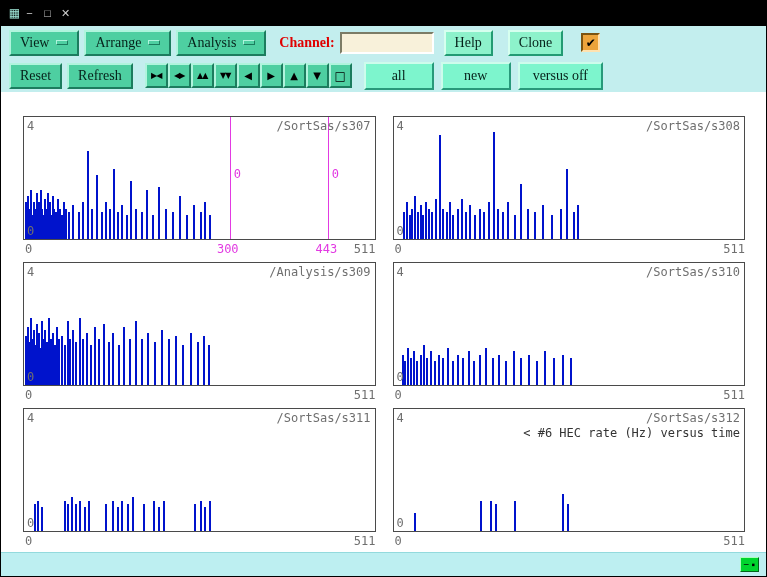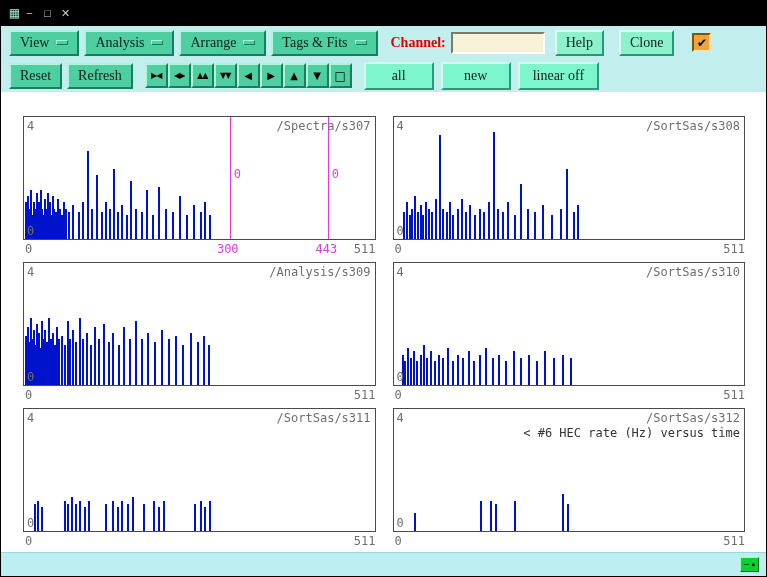--- a/index.html
+++ b/index.html
@@ -94,29 +94,25 @@
       <span class="win-btn">✕</span>
     </span>
   </div>
 
   <div class="tb tb1">
     <button class="btn">
       <span>View</span>
       <span class="menu-ind"></span>
     </button>
     <button class="btn">
-      <span>Analysis</span>
-      <span class="menu-ind"></span>
-    </button>
-    <button class="btn">
       <span>Arrange</span>
       <span class="menu-ind"></span>
     </button>
     <button class="btn">
-      <span>Tags &amp; Fits</span>
+      <span>Analysis</span>
       <span class="menu-ind"></span>
     </button>
     <span class="channel-label">Channel:</span>
     <input class="channel-input" value="" style="">
     <button class="btn btn-light gap10">
       <span>Help</span>
     </button>
     <button class="btn btn-light gap10">
       <span>Clone</span>
     </button>
@@ -139,21 +135,21 @@
       <button class="navbtn dbl">▼▼</button>
       <button class="navbtn">◀</button>
       <button class="navbtn">▶</button>
       <button class="navbtn">▲</button>
       <button class="navbtn">▼</button>
       <button class="navbtn sq">□</button>
     </span>
     <span class="actions">
       <button class="btn-flat">all</button>
       <button class="btn-flat">new</button>
-      <button class="btn-flat wide">linear off</button>
+      <button class="btn-flat wide">versus off</button>
     </span>
   </div>
 
   <div class="main">
 
     <div class="cell">
       <div class="plot">
         <div class="canvas">
             <div class="spike" style="left: 0.195695%; height: 30%; background: rgb(0, 19, 204);"></div>
             <div class="spike" style="left: 0.587084%; height: 22.5%; background: rgb(0, 19, 204);"></div>
@@ -210,21 +206,21 @@
             <div class="spike" style="left: 48.1409%; height: 27.5%; background: rgb(0, 19, 204);"></div>
             <div class="spike" style="left: 50.0978%; height: 22.5%; background: rgb(0, 19, 204);"></div>
             <div class="spike" style="left: 51.4677%; height: 30%; background: rgb(0, 19, 204);"></div>
             <div class="spike" style="left: 52.8376%; height: 20%; background: rgb(0, 19, 204);"></div>
             <div class="cursor-line" style="left: 58.7084%; background: rgb(226, 58, 226);"></div>
             <span class="cursor-top" style="left: calc(58.7084% + 4px); color: rgb(226, 58, 226);">0</span>
             <div class="cursor-line" style="left: 86.6928%; background: rgb(226, 58, 226);"></div>
             <span class="cursor-top" style="left: calc(86.6928% + 4px); color: rgb(226, 58, 226);">0</span>
           </div>
         <span class="plot-text ymax">4</span>
-        <span class="plot-text ptitle">/Spectra/s307</span>
+        <span class="plot-text ptitle">/SortSas/s307</span>
         <span class="plot-text ymin">0</span>
       </div>
       <div class="axis">
         <span class="xmin">0</span>
         <span class="xmax">511</span>
       <span class="cursor-axis" style="left: 58.7084%; color: rgb(226, 58, 226);">300</span>
           <span class="cursor-axis" style="left: 86.6928%; color: rgb(226, 58, 226);">443</span>
         </div>
     </div>
 

